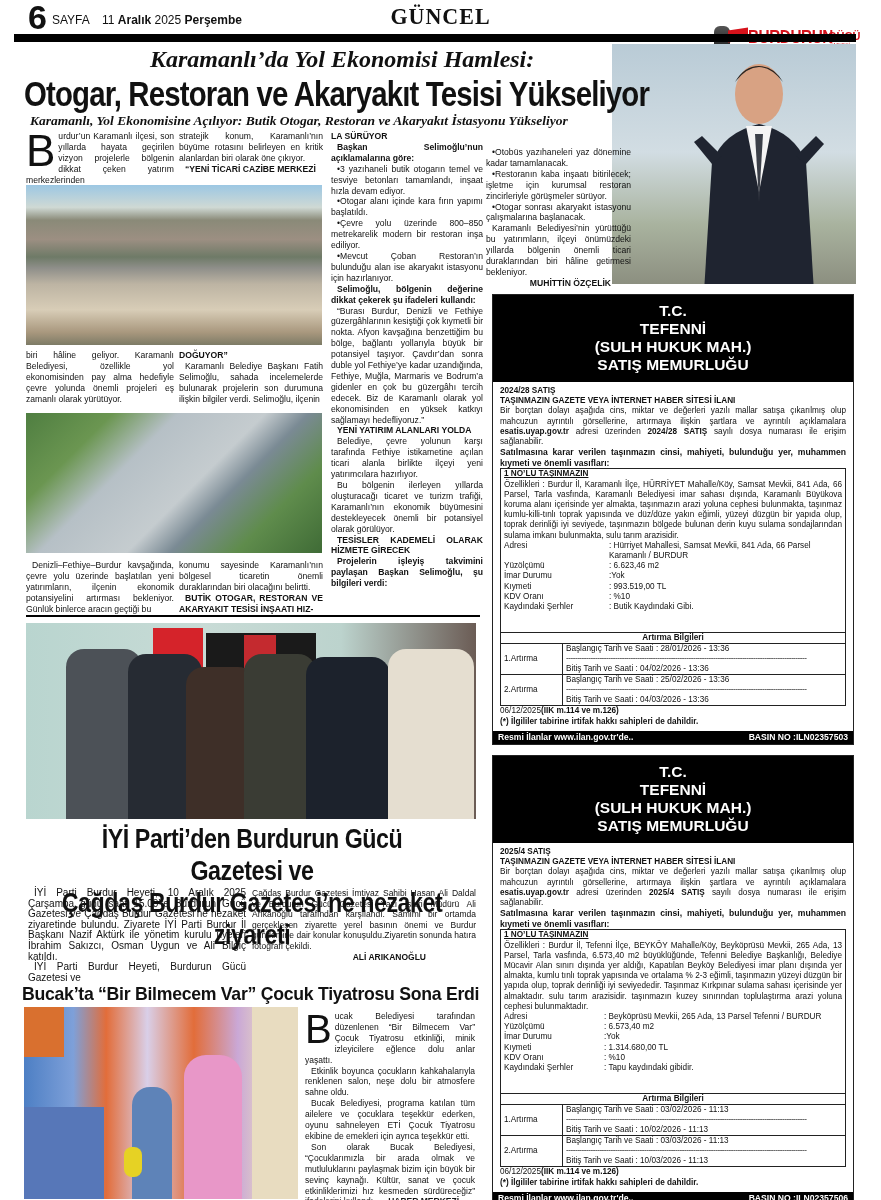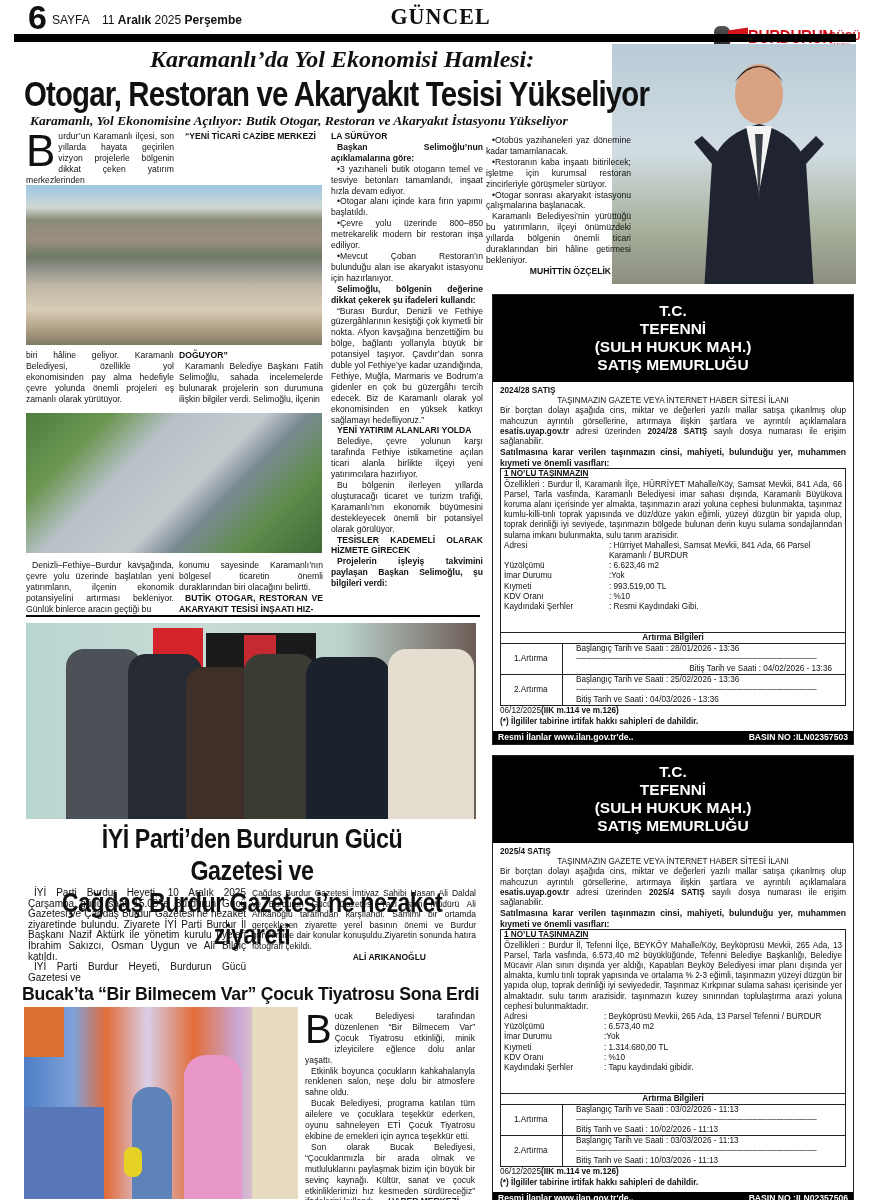--- a/index.html
+++ b/index.html
@@ -50,32 +50,32 @@
   .story2-box { left: 26px; top: 820px; width: 452px; height: 152px; background: #fff; }
 
   .story3-head { left: 22px; top: 983px; width: 460px; font-weight: bold; font-size: 19px; letter-spacing: -0.3px; white-space: nowrap; transform: scaleX(0.93); transform-origin: left; }
   .kids-photo { left: 24px; top: 1007px; width: 274px; height: 192px; background: linear-gradient(90deg,#4d7fc4 0%,#7ea0d9 18%,#e26d3a 30%,#d9cfe8 45%,#e26d3a 62%,#caa8d6 78%,#eadbc0 90%,#d8c4a0 100%); }
 
   
   .notice { position: absolute; left: 492px; width: 362px; border: 1px solid #222; background: #fff; }
   .notice-head { background: #000; color: #fff; text-align: center; font-weight: bold; font-size: 15.5px; line-height: 18px; padding: 7px 0 8px; }
   .notice-body { padding: 4px 7px 0 7px; font-size: 8.2px; line-height: 10.2px; }
   .notice-body .satis { font-weight: bold; }
-  .notice-body .ttl { font-weight: normal; text-align: center; }
+  .notice-body .ttl { font-weight: bold; text-align: left; }
   .notice-body .just { text-align: justify; }
   .notice-body b { font-weight: bold; }
   .notice-body .bold { font-weight: bold; font-size: 8.6px; line-height: 10.6px; }
   .prop-box { border: 1px solid #222; margin-top: 0; padding: 0 3px 20px 3px; }
   .prop-title { font-weight: bold; text-decoration: underline; }
   .kv { display: flex; }
   .kv .k { width: 105px; flex: none; }
   .kv .v { flex: 1; }
   .art-title { text-align: center; font-weight: bold; border: 1px solid #222; border-top: none; border-bottom: none; }
   .art-table { width: 100%; border-collapse: collapse; }
-  .art-table td { border: 1px solid #222; vertical-align: middle; padding: 0 13px; font-size: 8.2px; line-height: 10px; }
+  .art-table td { border: 1px solid #222; vertical-align: middle; padding: 0 3px; font-size: 8.2px; line-height: 10px; }
   .art-table td.lbl { width: 62px; }
   .dash { color: #333; overflow: hidden; white-space: nowrap; letter-spacing: -0.5px; }
   .notice-foot { background: #000; color: #fff; font-weight: bold; font-size: 8.6px; line-height: 13px; display: flex; justify-content: space-between; padding: 0 5px; margin-top: 4px; }
 </style>
 </head>
 <body>
 
 <div class="abs page-num">6</div>
 <div class="abs page-label">SAYFA</div>
 <div class="abs date">
@@ -106,20 +106,21 @@
   </svg>
 </div>
 <div class="abs kicker">Karamanlı’da Yol Ekonomisi Hamlesi:</div>
 <div class="abs headline">Otogar, Restoran ve Akaryakıt Tesisi Yükseliyor</div>
 <div class="abs subhead">Karamanlı, Yol Ekonomisine Açılıyor: Butik Otogar, Restoran ve Akaryakıt İstasyonu Yükseliyor</div>
 
 <div class="col" style="left:26px; top:131px; width:148px;">
   <p class="ni"><span class="dropcap">B</span><span>urdur’un Karamanlı ilçesi, son yıllarda hayata geçirilen vizyon projelerle bölgenin dikkat çeken yatırım merkezlerinden</span></p>
 </div>
 <div class="col" style="left:179px; top:131px; width:144px;">
+  <p class="ni">stratejik konum, Karamanlı’nın büyüme rotasını belirleyen en kritik alanlardan biri olarak öne çıkıyor.</p>
   <p class="hd">“YENİ TİCARİ CAZİBE MERKEZİ</p>
 </div>
 
 <div class="photo aerial"></div>
 
 <div class="col" style="left:26px; top:350px; width:148px;">
   <p class="ni">biri hâline geliyor. Karamanlı Belediyesi, özellikle yol ekonomisinden pay alma hedefiyle çevre yolunda önemli projeleri eş zamanlı olarak yürütüyor.</p>
 </div>
 <div class="col" style="left:179px; top:350px; width:144px;">
   <p class="hd ni">DOĞUYOR”</p>
@@ -145,21 +146,21 @@
   <p>•Mevcut Çoban Restoran’ın bulunduğu alan ise akaryakıt istasyonu için hazırlanıyor.</p>
   <p class="hd">Selimoğlu, bölgenin değerine dikkat çekerek şu ifadeleri kullandı:</p>
   <p>“Burası Burdur, Denizli ve Fethiye güzergâhlarının kesiştiği çok kıymetli bir nokta. Afyon kavşağına benzettiğim bu bölge, bağlantı yollarıyla büyük bir potansiyel taşıyor. Çavdır’dan sonra duble yol Fethiye’ye kadar uzandığında, Fethiye, Muğla, Marmaris ve Bodrum’a gidenler en çok bu güzergâhı tercih edecek. Biz de Karamanlı olarak yol ekonomisinden en yüksek katkıyı sağlamayı hedefliyoruz.”</p>
   <p class="hd">YENİ YATIRIM ALANLARI YOLDA</p>
   <p>Belediye, çevre yolunun karşı tarafında Fethiye istikametine açılan ticari alanla birlikte ilçeyi yeni yatırımcılara hazırlıyor.</p>
   <p>Bu bölgenin ilerleyen yıllarda oluşturacağı ticaret ve turizm trafiği, Karamanlı’nın ekonomik büyümesini destekleyecek önemli bir potansiyel olarak görülüyor.</p>
   <p class="hd">TESİSLER KADEMELİ OLARAK HİZMETE GİRECEK</p>
   <p class="hd">Projelerin işleyiş takvimini paylaşan Başkan Selimoğlu, şu bilgileri verdi:</p>
 </div>
 
-<div class="col" style="left:486px; top:135px; width:145px;">
+<div class="col" style="left:486px; top:147px; width:145px;">
   <p>•Otobüs yazıhaneleri yaz dönemine kadar tamamlanacak.</p>
   <p>•Restoranın kaba inşaatı bitirilecek; işletme için kurumsal restoran zincirleriyle görüşmeler sürüyor.</p>
   <p>•Otogar sonrası akaryakıt istasyonu çalışmalarına başlanacak.</p>
   <p>Karamanlı Belediyesi’nin yürüttüğü bu yatırımların, ilçeyi önümüzdeki yıllarda bölgenin önemli ticari duraklarından biri hâline getirmesi bekleniyor.</p>
   <p class="sign">MUHİTTİN ÖZÇELİK</p>
 </div>
 
 <div class="rule" style="left:26px; top:615px; width:454px;"></div>
 
 <div class="photo group-photo">
@@ -233,35 +234,35 @@
       <div class="kv">
           <span class="k">Kıymeti</span>
           <span class="v">: 993.519,00 TL</span>
         </div>
       <div class="kv">
           <span class="k">KDV Oranı</span>
           <span class="v">: %10</span>
         </div>
       <div class="kv">
           <span class="k">Kaydındaki Şerhler</span>
-          <span class="v">: Resmi Kaydındaki Gibi.</span>
+          <span class="v">: Butik Kaydındaki Gibi.</span>
         </div>
     </div>
     <div class="art-title">Artırma Bilgileri</div>
     <table class="art-table">
       <tbody>
           <tr>
         <td class="lbl" rowspan="3">1.Artırma</td>
         <td style="border-bottom:none;">Başlangıç Tarih ve Saati : 28/01/2026 - 13:36</td>
       </tr>
       <tr>
             <td class="dash" style="border-top:none;border-bottom:none;">------------------------------------------------------------------------------------------------------------</td>
           </tr>
       <tr>
-            <td style="border-top:none;text-align:right;">Bitiş Tarih ve Saati : 04/02/2026 - 13:36</td>
+            <td style="border-top:none;">Bitiş Tarih ve Saati : 04/02/2026 - 13:36</td>
           </tr>
       <tr>
         <td class="lbl" rowspan="3">2.Artırma</td>
         <td style="border-bottom:none;">Başlangıç Tarih ve Saati : 25/02/2026 - 13:36</td>
       </tr>
       <tr>
             <td class="dash" style="border-top:none;border-bottom:none;">------------------------------------------------------------------------------------------------------------</td>
           </tr>
       <tr>
             <td style="border-top:none;">Bitiş Tarih ve Saati : 04/03/2026 - 13:36</td>

